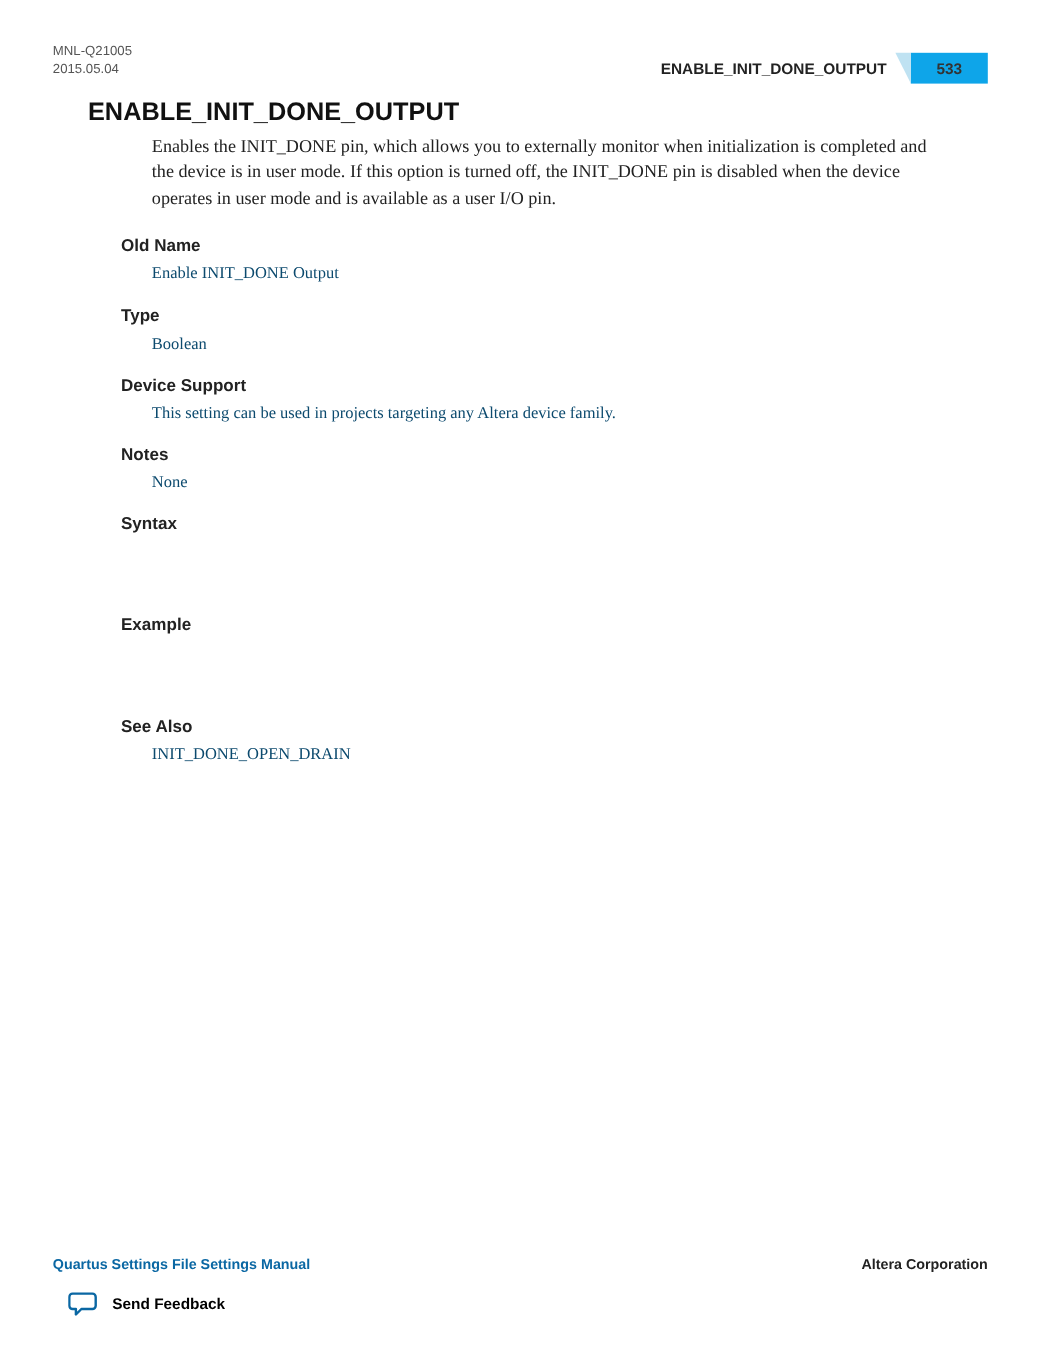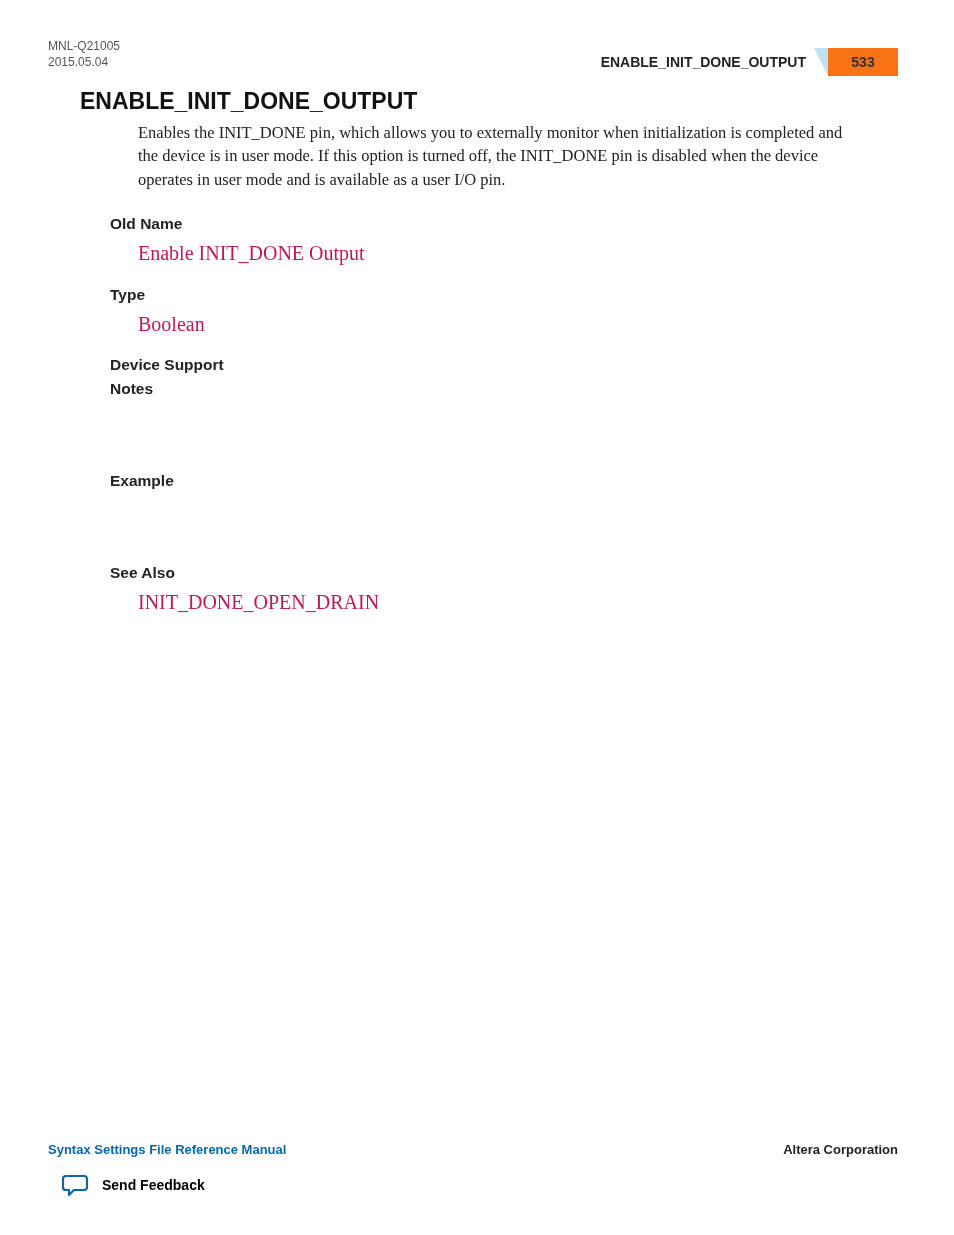--- a/index.html
+++ b/index.html
@@ -33,21 +33,21 @@
     gap: 0;
   }
   .header-title {
     font-family: "Myriad Pro", "Segoe UI", Arial, sans-serif;
     font-weight: 700;
     font-size: 14px;
     color: #222;
     padding-right: 22px;
   }
   .page-badge {
-    background: #f97316;
+    background: #0ea5e9;
     min-width: 70px;
     padding: 6px 0;
     text-align: center;
     font-family: "Myriad Pro", "Segoe UI", Arial, sans-serif;
     font-weight: 700;
     font-size: 14px;
     color: #333;
     position: relative;
   }
   .page-badge::before {
@@ -83,23 +83,23 @@
     font-family: "Myriad Pro", "Segoe UI", Arial, sans-serif;
     font-weight: 700;
     font-size: 15.5px;
     color: #222;
     margin-left: 30px;
     margin-top: 4px;
     margin-bottom: 6px;
   }
   .section-body {
     margin-left: 58px;
-    font-size: 20px;
+    font-size: 15px;
     line-height: 1.42;
-    color: #be185d;
+    color: #0c4a6e;
   }
   .gap-after { margin-bottom: 18px; }
   .big-gap { height: 64px; }
   .footer {
     position: absolute;
     bottom: 78px;
     left: 48px;
     right: 56px;
     border-top: 0;
   }
@@ -147,38 +147,41 @@
   <h1 class="page-title">ENABLE_INIT_DONE_OUTPUT</h1>
   <p class="intro">Enables the INIT_DONE pin, which allows you to externally monitor when initialization is completed and the device is in user mode. If this option is turned off, the INIT_DONE pin is disabled when the device operates in user mode and is available as a user I/O pin.</p>
 
   <div class="section-label">Old Name</div>
   <div class="section-body gap-after">Enable INIT_DONE Output</div>
 
   <div class="section-label">Type</div>
   <div class="section-body gap-after">Boolean</div>
 
   <div class="section-label">Device Support</div>
+  <div class="section-body gap-after">This setting can be used in projects targeting any Altera device family.</div>
 
   <div class="section-label">Notes</div>
+  <div class="section-body gap-after">None</div>
 
+  <div class="section-label">Syntax</div>
   <div class="section-body"></div>
   <div class="big-gap"></div>
 
 
   <div class="section-label">Example</div>
   <div class="section-body"></div>
   <div class="big-gap"></div>
 
   <div class="section-label">See Also</div>
   <div class="section-body">INIT_DONE_OPEN_DRAIN</div>
 </div>
 
 <div class="footer">
   <div class="footer-bar">
-    <div class="footer-left">Syntax Settings File Reference Manual</div>
+    <div class="footer-left">Quartus Settings File Settings Manual</div>
     <div class="footer-right">Altera Corporation</div>
   </div>
 </div>
 
 <div class="feedback">
   <span>
     <svg width="28" height="24" viewBox="0 0 28 24">
       <path d="M4 3 h18 a3 3 0 0 1 3 3 v8 a3 3 0 0 1 -3 3 h-10 l-5 5 v-5 h-3 a3 3 0 0 1 -3 -3 v-8 a3 3 0 0 1 3 -3 z" fill="none" stroke="#0a67a3" stroke-width="2.2" stroke-linejoin="round"></path>
     </svg>
   </span>

